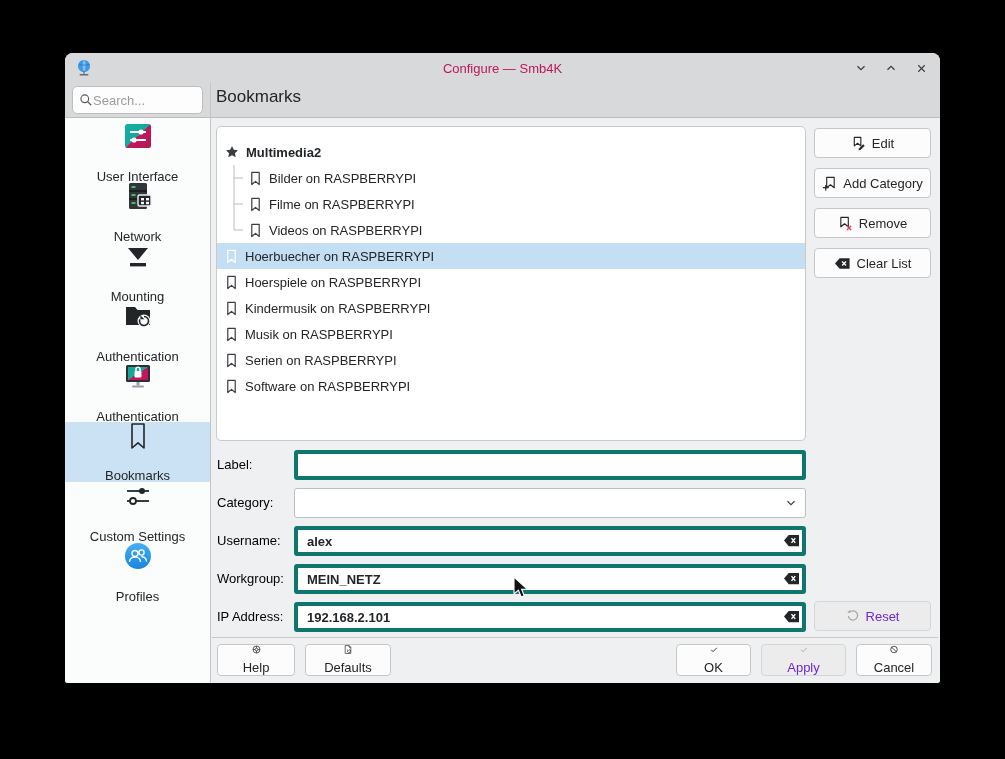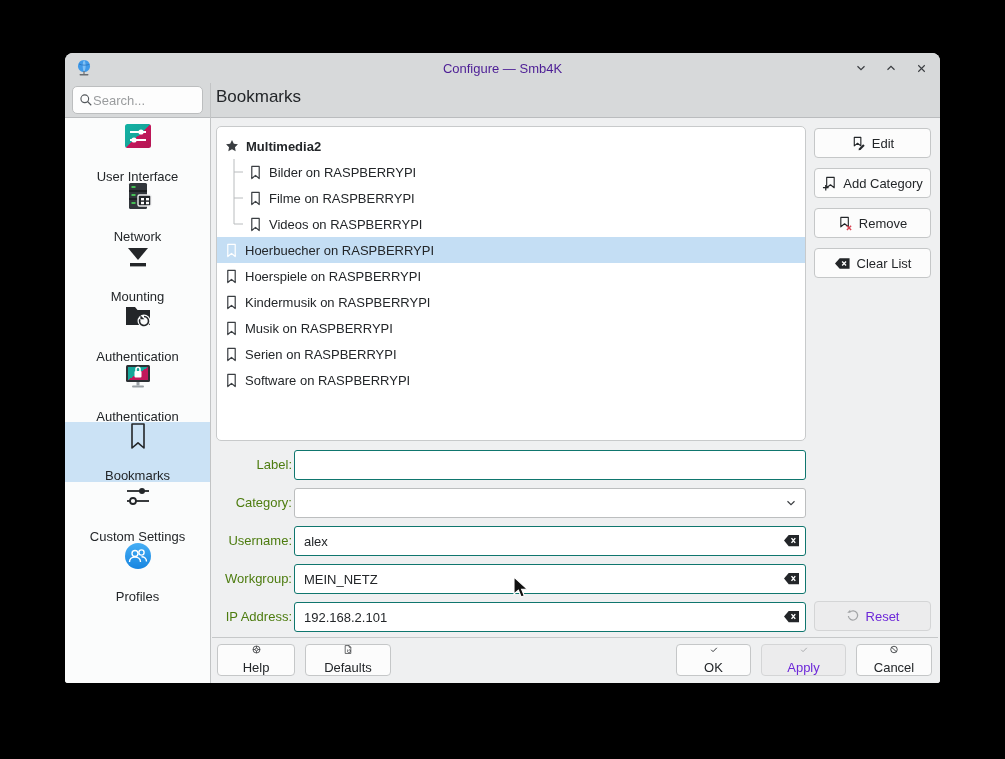--- a/index.html
+++ b/index.html
@@ -7,21 +7,21 @@
   .stage { position:relative; width:1005px; height:759px; background:#000; }
 
   .window { position:absolute; left:65px; top:53px; width:875px; height:630px;
             background:#eff0f1; border-radius:8px 8px 3px 3px; overflow:hidden;
             box-shadow:0 6px 22px rgba(0,0,0,.6); }
 
   
   .titlebar { position:absolute; left:0; top:0; width:100%; height:30px; background:#d7d9da;
               display:flex; align-items:center; }
   .app-icon { position:absolute; left:9px; top:5px; width:20px; height:20px; }
-  .win-title { width:100%; text-align:center; font-size:13px; color:#4c1d95; }
+  .win-title { width:100%; text-align:center; font-size:13px; color:#be185d; }
   .win-controls { position:absolute; right:8px; top:0; height:30px; display:flex; align-items:center; gap:8px; }
   .win-btn { width:22px; height:22px; display:flex; align-items:center; justify-content:center; cursor:default; }
 
   .header { position:absolute; left:0; top:30px; width:100%; height:35px; background:#d7d9da;
             border-bottom:1px solid #babcbe; }
   .search-box { position:absolute; left:7px; top:3px; width:131px; height:28px; background:#fdfdfd;
                 border:1px solid #bcbebf; border-radius:5px; display:flex; align-items:center; padding:0 6px; }
   .search-box input { border:none; outline:none; width:90px; font-size:13px; color:#232629; background:transparent;
                       font-family:"Liberation Sans",sans-serif; }
   .search-box input::placeholder { color:#9a9c9e; }
@@ -33,38 +33,38 @@
   .side-item { width:100%; height:60px; display:flex; flex-direction:column; align-items:center;
                justify-content:center; gap:17px; cursor:default; }
   .side-item.selected { background:#cbe2f5; }
   .side-item .s-icon { width:32px; height:32px; display:flex; align-items:center; justify-content:center; }
   .side-item .s-label { font-size:13px; color:#232629; }
 
   .main { position:absolute; left:145px; top:65px; right:0; bottom:0; background:#eff0f1; }
 
   
   .bm-list { position:absolute; left:6px; top:8px; width:590px; height:315px; background:#ffffff;
-             border:1px solid #c8cacb; border-radius:5px; overflow:hidden; padding-top:6px; }
+             border:1px solid #c8cacb; border-radius:5px; overflow:hidden; padding-top:12px; }
   .bm-row { height:26px; display:flex; align-items:center; font-size:13px; color:#232629; gap:7px; padding-left:8px; }
   .bm-row.cat { font-weight:bold; }
   .bm-row.selected { background:#c4def4; }
   .bm-row .tree { flex:0 0 auto; margin-left:3px; margin-right:-2px; }
   .bm-row .bicon { flex:0 0 auto; display:flex; }
 
   
   .btn { display:flex; align-items:center; justify-content:center; gap:6px; background:#fcfcfc;
          border:1px solid #c5c7c8; border-radius:4px; font-size:13px; color:#232629; cursor:default; }
   .btn.disabled { background:#ececed; border-color:#d4d5d6; color:#6d28d9; }
   .act-btn { position:absolute; left:604px; width:117px; height:30px; }
 
   
-  .f-label { position:absolute; left:7px; width:75px; height:30px; line-height:30px; font-size:13px; color:#4d7c0f;text-align:right; }
+  .f-label { position:absolute; left:7px; width:75px; height:30px; line-height:30px; font-size:13px; color:#000000; }
   .f-wrap { position:absolute; left:84px; width:512px; height:30px; }
-  .f-input { width:100%; height:100%; border:1px solid #0f766e; border-radius:3px; background:#fff;
-             font-size:13px; color:#232629; padding:0 26px 0 9px; outline:none; font-family:"Liberation Sans",sans-serif; }
+  .f-input { width:100%; height:100%; border:4px solid #0f766e; border-radius:3px; background:#fff;
+             font-size:13px; color:#232629; padding:0 26px 0 9px; outline:none; font-family:"Liberation Sans",sans-serif;font-weight:bold; }
   .f-input.noclear { padding-right:9px; }
   .clear-btn { position:absolute; right:6px; top:7px; width:17px; height:15px; cursor:default; }
   .combo { width:100%; height:100%; border:1px solid #bcbebf; border-radius:3px; background:#fff;
            position:relative; }
   .combo .chev { position:absolute; right:7px; top:7px; }
 
   .h-sep { position:absolute; left:2px; right:2px; top:519px; height:1px; background:#c6c8c9; }
 
   
   .foot-btn { position:absolute; top:526px; height:32px;flex-direction:column; }

